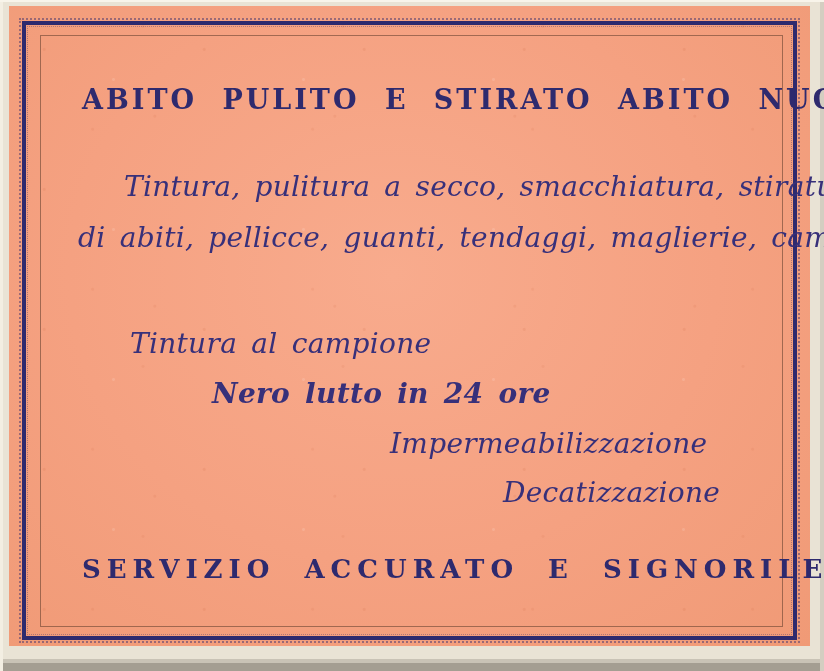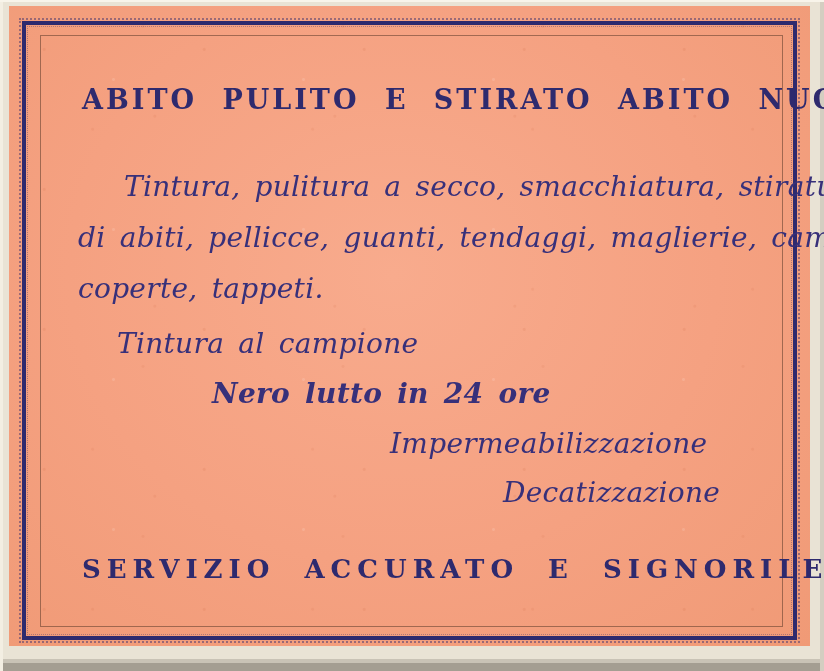--- a/index.html
+++ b/index.html
@@ -89,22 +89,21 @@
 <div class="scan-frame">
   <div class="card">
     <div class="speckle"></div>
     <div class="stitch-border"></div>
     <div class="hairline-border"></div>
 
     <div class="txt headline" style="left:73px;top:78px;">ABITO PULITO E STIRATO ABITO NUOVO</div>
 
     <div class="txt script" style="left:115px;top:164px;">Tintura, pulitura a secco, smacchiatura, stiratura</div>
     <div class="txt script" style="left:69px;top:215px;">di abiti, pellicce, guanti, tendaggi, maglierie, camicie,</div>
-    <div class="txt script" style="left:69px;top:266px;">coperte, tappeti.</div>
 
-    <div class="txt script" style="left:108px;top:321px;">Tintura al campione</div>
+    <div class="txt script" style="left:121px;top:321px;">Tintura al campione</div>
     <div class="txt script" style="left:203px;top:371px;font-weight:bold;">Nero lutto in 24 ore</div>
     <div class="txt script" style="left:381px;top:421px;">Impermeabilizzazione</div>
     <div class="txt script" style="left:494px;top:470px;">Decatizzazione</div>
 
     <div class="txt headline headline-bottom" style="left:73px;top:548px;">SERVIZIO ACCURATO E SIGNORILE</div>
   </div>
 </div>
 
 </body></html>

